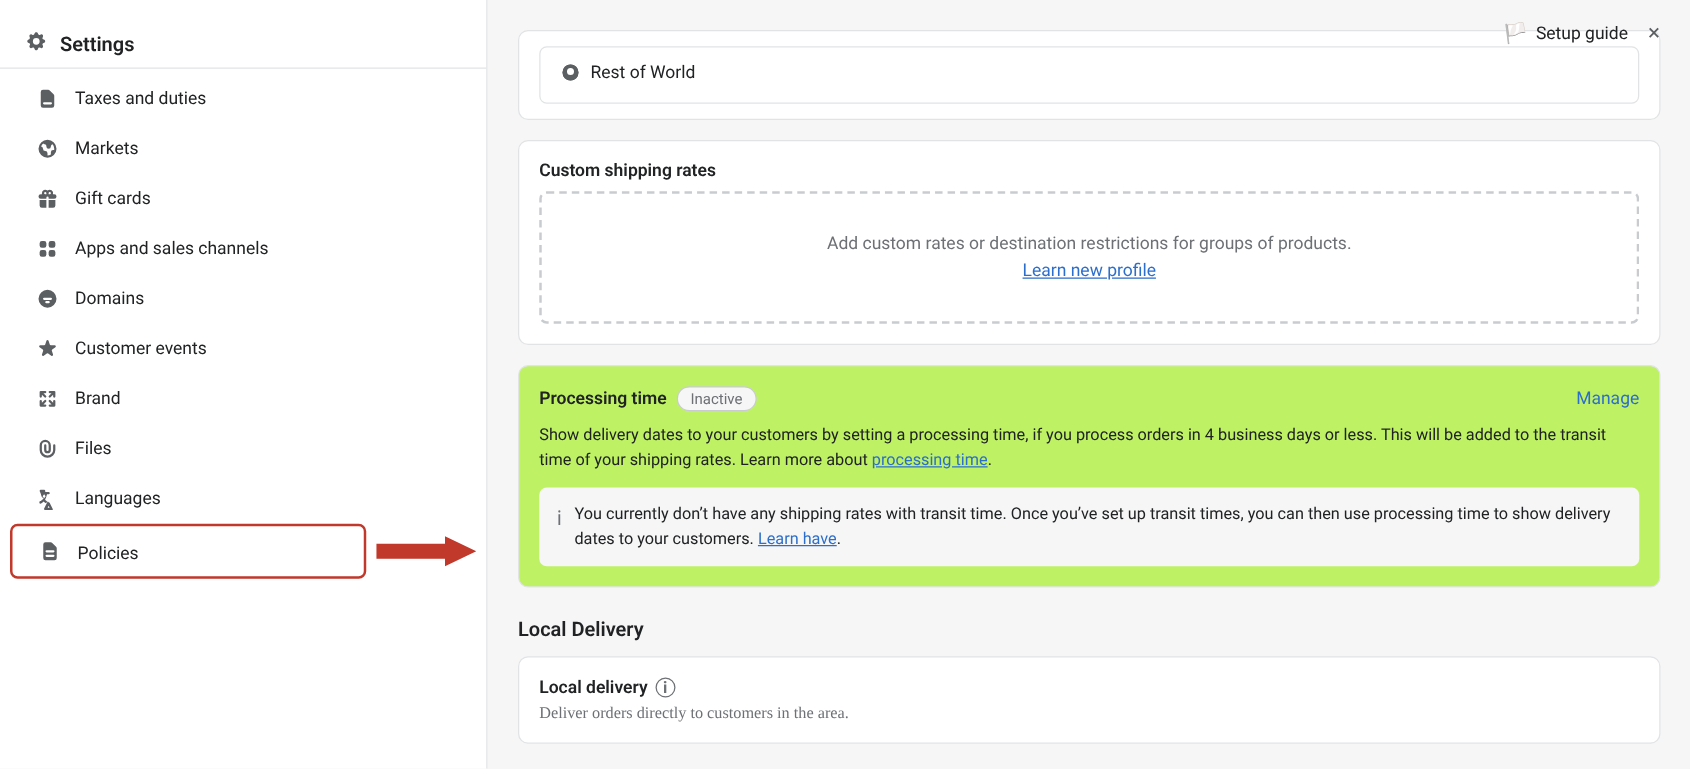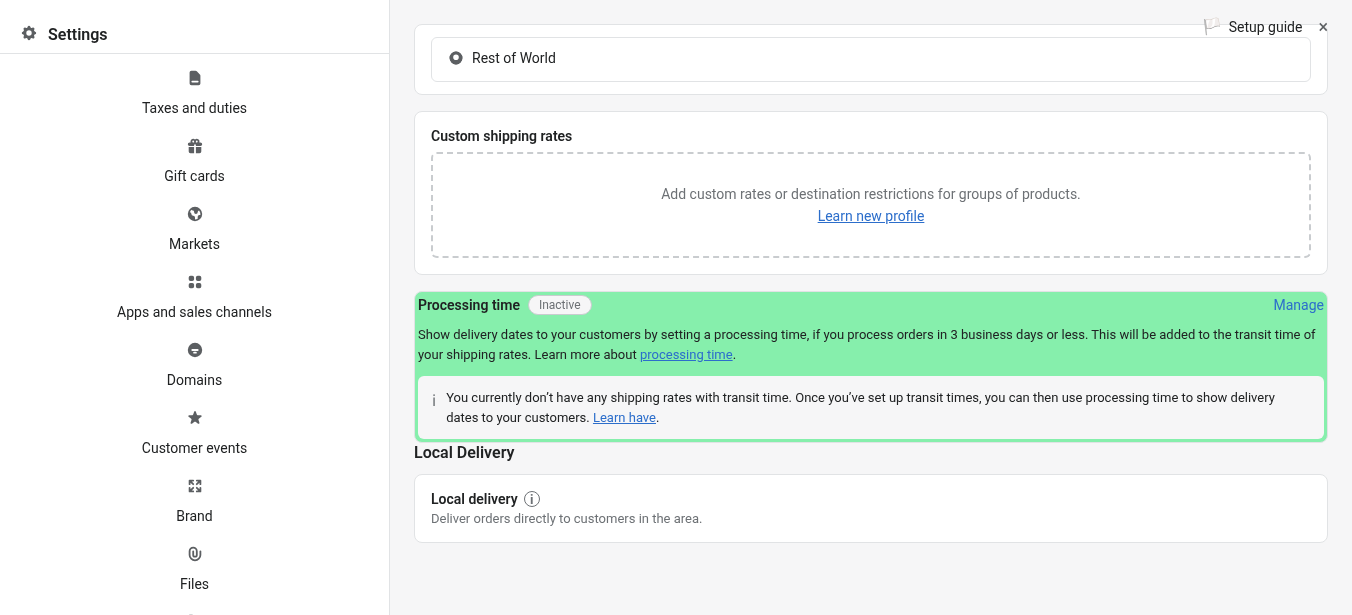--- a/index.html
+++ b/index.html
@@ -3,21 +3,21 @@
   <meta charset="utf-8">
   <style>
     * { box-sizing: border-box; margin: 0; padding: 0; }
     body { font-family: -apple-system, BlinkMacSystemFont, 'Segoe UI', Roboto, sans-serif; background: #f6f6f7; color: #202223; font-size: 14px; }
     
     .app-container { display: flex; height: 615px; width: 1352px; overflow: hidden; }
     
     
     .sidebar { width: 390px; background: #fff; border-right: 1px solid #e1e3e5; overflow-y: auto; flex-shrink: 0; padding: 8px 0; }
     
-    .sidebar-item { display: flex; align-items: center; gap: 12px; padding: 10px 20px; cursor: pointer; color: #444; border-radius: 6px; margin: 0 8px; flex-direction: column; }
+    .sidebar-item { display: flex; align-items: center; gap: 12px; padding: 10px 20px; cursor: pointer; color: #444; border-radius: 6px; margin: 0 8px; }
     .sidebar-item.highlighted { border: 2px solid #e02e00; border-radius: 6px; align-items: flex-end; }
     
     .sidebar-icon { width: 20px; height: 20px; display: flex; align-items: center; justify-content: center; flex-shrink: 0; color: #5c5f62; }
     
     .sidebar-label { font-size: 14px; color: #202223; }
     
     
     .main-content { flex: 1; overflow-y: auto; background: #f6f6f7; }
     .setup-guide-btn { display: flex; align-items: center; gap: 6px; color: #202223; font-size: 14px; cursor: pointer; }
     .close-btn { cursor: pointer; color: #5c5f62; font-size: 18px; }
@@ -31,39 +31,39 @@
     .row-rest-world { display: flex; border: 1px solid #e1e3e5; border-radius: 6px; padding: 12px 16px; gap: 8px; margin: 0 16px 16px; color: #202223; }
     
     
     .section-title { font-size: 14px; font-weight: 600; padding: 16px 16px 8px; color: #202223; }
     
     .dashed-box { margin: 0 16px 16px; border: 2px dashed #c9cccf; border-radius: 6px; padding: 32px 16px; text-align: center; }
     .dashed-box-text { color: #6d7175; font-size: 14px; margin-bottom: 6px; }
     .dashed-box-link { color: #2c6ecb; text-decoration: underline; cursor: pointer; font-size: 14px; }
     
     
-    .processing-card { background: #86efac; border-radius: 8px; border: 1px solid #e1e3e5; margin-bottom: 0; padding: 3px; }
+    .processing-card { background: #bef264; border-radius: 8px; border: 1px solid #e1e3e5; margin-bottom: 24px; padding: 16px; }
     .processing-header { display: flex; align-items: center; justify-content: space-between; margin-bottom: 10px; }
     .processing-title-row { display: flex; align-items: center; gap: 8px; }
     .processing-title { font-size: 14px; font-weight: 600; }
     .badge-inactive { background: #f6f6f7; border: 1px solid #c9cccf; border-radius: 12px; padding: 2px 10px; font-size: 12px; color: #6d7175; }
     .manage-link { color: #2c6ecb; font-size: 14px; cursor: pointer; }
     .processing-desc { font-size: 13px; color: #202223; margin-bottom: 12px; line-height: 1.5; }
     .processing-link { color: #2c6ecb; text-decoration: underline; cursor: pointer; }
     
     .info-box { background: #f6f6f7; border-radius: 6px; padding: 12px 14px; display: flex; gap: 10px; align-items: flex-start; }
     .info-icon { color: #6d7175; font-size: 16px; flex-shrink: 0; margin-top: 1px; }
     .info-text { font-size: 13px; color: #202223; line-height: 1.5; }
     
     
     .section-heading { font-size: 16px; font-weight: 600; color: #202223; margin-bottom: 12px; }
     
     .local-delivery-card { background: #fff; border-radius: 8px; border: 1px solid #e1e3e5; padding: 16px; }
     .local-delivery-title-row { display: flex; align-items: center; gap: 6px; font-weight: 600; font-size: 14px; margin-bottom: 4px; }
-    .local-delivery-desc { font-size: 13px; color: #6d7175; }
+    .local-delivery-desc { font-size: 13px; color: #6d7175; font-family: Liberation Serif, serif; }
     
     
     ::-webkit-scrollbar { width: 6px; }
     ::-webkit-scrollbar-track { background: #f1f1f1; }
     ::-webkit-scrollbar-thumb { background: #c9cccf; border-radius: 3px; }
     
     .settings-header { display: flex; align-items: center; gap: 10px; padding: 16px 20px 8px; border-bottom: 1px solid #e1e3e5; margin-bottom: 4px; }
     .settings-title { font-size: 16px; font-weight: 600; color: #202223; }
     .gear-icon { color: #5c5f62; }
   </style>
@@ -88,34 +88,34 @@
             <path d="M4 4a2 2 0 012-2h4.586A2 2 0 0112 2.586L15.414 6A2 2 0 0116 7.414V16a2 2 0 01-2 2H6a2 2 0 01-2-2V4zm2 6a1 1 0 011-1h6a1 1 0 110 2H7a1 1 0 01-1-1zm1 3a1 1 0 100 2h6a1 1 0 100-2H7z"></path>
           </svg>
       </span>
       <span class="sidebar-label">Taxes and duties</span>
     </div>
 
 
     <div class="sidebar-item">
       <span class="sidebar-icon">
         <svg width="18" height="18" viewBox="0 0 20 20" fill="currentColor">
+            <path fill-rule="evenodd" d="M10 18a8 8 0 100-16 8 8 0 000 16zM4.332 8.027a6.012 6.012 0 011.912-2.706C6.512 5.73 6.974 6 7.5 6A1.5 1.5 0 019 7.5V8a2 2 0 004 0 2 2 0 011.523-1.943A5.977 5.977 0 0116 10c0 .34-.028.675-.083 1H15a2 2 0 00-2 2v2.197A5.973 5.973 0 0110 16v-2a2 2 0 00-2-2 2 2 0 01-2-2 2 2 0 00-1.668-1.973z" clip-rule="evenodd"></path>
+          </svg>
+      </span>
+      <span class="sidebar-label">Markets</span>
+    </div>
+
+    <div class="sidebar-item">
+      <span class="sidebar-icon">
+        <svg width="18" height="18" viewBox="0 0 20 20" fill="currentColor">
             <path fill-rule="evenodd" d="M5 5a3 3 0 015-2.236A3 3 0 0114.83 6H16a2 2 0 110 4h-5V9a1 1 0 10-2 0v1H4a2 2 0 110-4h1.17A3 3 0 015 5zm4 1V5a1 1 0 10-1 1h1zm3 0a1 1 0 10-1-1v1h1z" clip-rule="evenodd"></path>
             <path d="M9 11H3v5a2 2 0 002 2h4v-7zm2 7h4a2 2 0 002-2v-5h-6v7z"></path>
           </svg>
       </span>
       <span class="sidebar-label">Gift cards</span>
-    </div>
-
-    <div class="sidebar-item">
-      <span class="sidebar-icon">
-        <svg width="18" height="18" viewBox="0 0 20 20" fill="currentColor">
-            <path fill-rule="evenodd" d="M10 18a8 8 0 100-16 8 8 0 000 16zM4.332 8.027a6.012 6.012 0 011.912-2.706C6.512 5.73 6.974 6 7.5 6A1.5 1.5 0 019 7.5V8a2 2 0 004 0 2 2 0 011.523-1.943A5.977 5.977 0 0116 10c0 .34-.028.675-.083 1H15a2 2 0 00-2 2v2.197A5.973 5.973 0 0110 16v-2a2 2 0 00-2-2 2 2 0 01-2-2 2 2 0 00-1.668-1.973z" clip-rule="evenodd"></path>
-          </svg>
-      </span>
-      <span class="sidebar-label">Markets</span>
     </div>
 
     <div class="sidebar-item">
       <span class="sidebar-icon">
         <svg width="18" height="18" viewBox="0 0 20 20" fill="currentColor">
             <path d="M5 3a2 2 0 00-2 2v2a2 2 0 002 2h2a2 2 0 002-2V5a2 2 0 00-2-2H5zM5 11a2 2 0 00-2 2v2a2 2 0 002 2h2a2 2 0 002-2v-2a2 2 0 00-2-2H5zM11 5a2 2 0 012-2h2a2 2 0 012 2v2a2 2 0 01-2 2h-2a2 2 0 01-2-2V5zM11 13a2 2 0 012-2h2a2 2 0 012 2v2a2 2 0 01-2 2h-2a2 2 0 01-2-2v-2z"></path>
           </svg>
       </span>
       <span class="sidebar-label">Apps and sales channels</span>
     </div>
@@ -219,21 +219,21 @@
 
       <div class="processing-card">
         <div class="processing-header">
           <div class="processing-title-row">
             <span class="processing-title">Processing time</span>
             <span class="badge-inactive">Inactive</span>
           </div>
           <span class="manage-link">Manage</span>
         </div>
         <div class="processing-desc">
-          <span>Show delivery dates to your customers by setting a processing time, if you process orders in 3 business days or less. This will be added to the transit time of your shipping rates. Learn more about</span>
+          <span>Show delivery dates to your customers by setting a processing time, if you process orders in 4 business days or less. This will be added to the transit time of your shipping rates. Learn more about</span>
           <span> </span><a class="processing-link">processing time</a><span>.</span>
         </div>
         <div class="info-box">
           <span class="info-icon">ℹ</span>
           <div class="info-text">
             <span>You currently don’t have any shipping rates with transit time. Once you’ve set up transit times, you can then use processing time to show delivery dates to your customers.</span>
             <span> </span><a class="processing-link">Learn have</a><span>.</span>
           </div>
         </div>
       </div>

